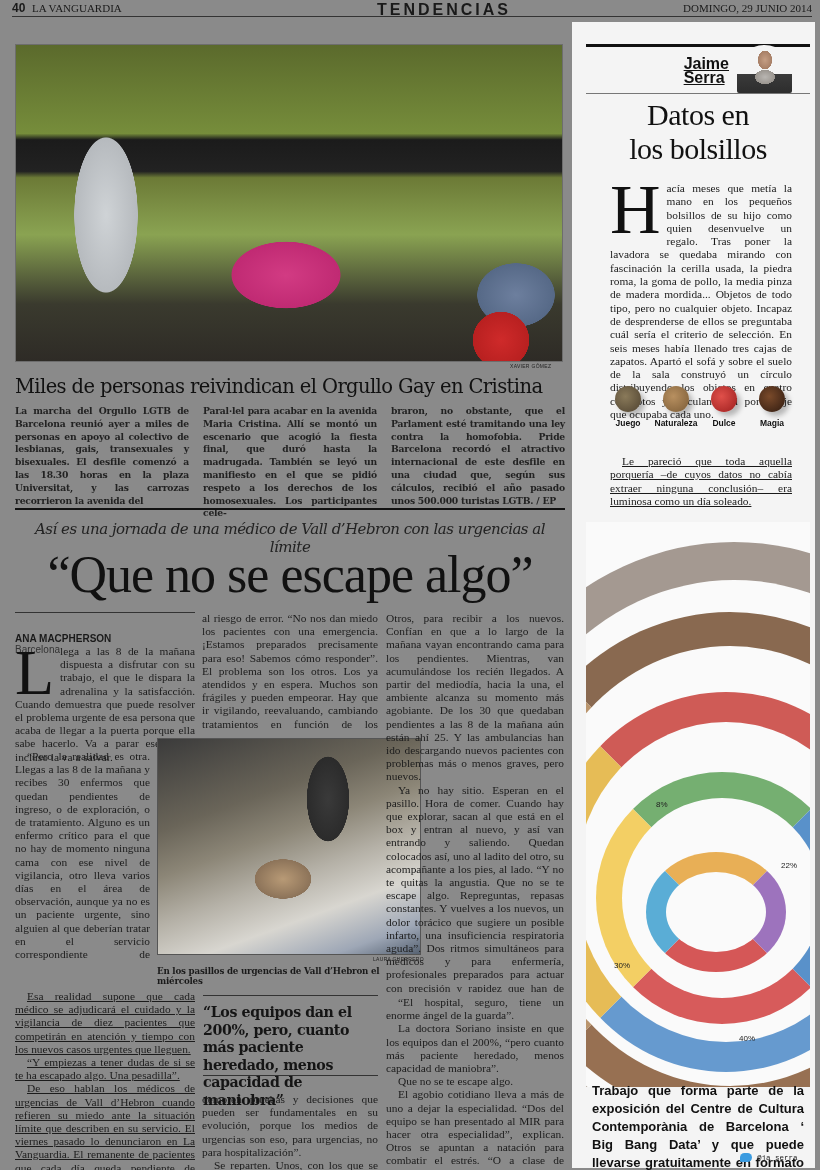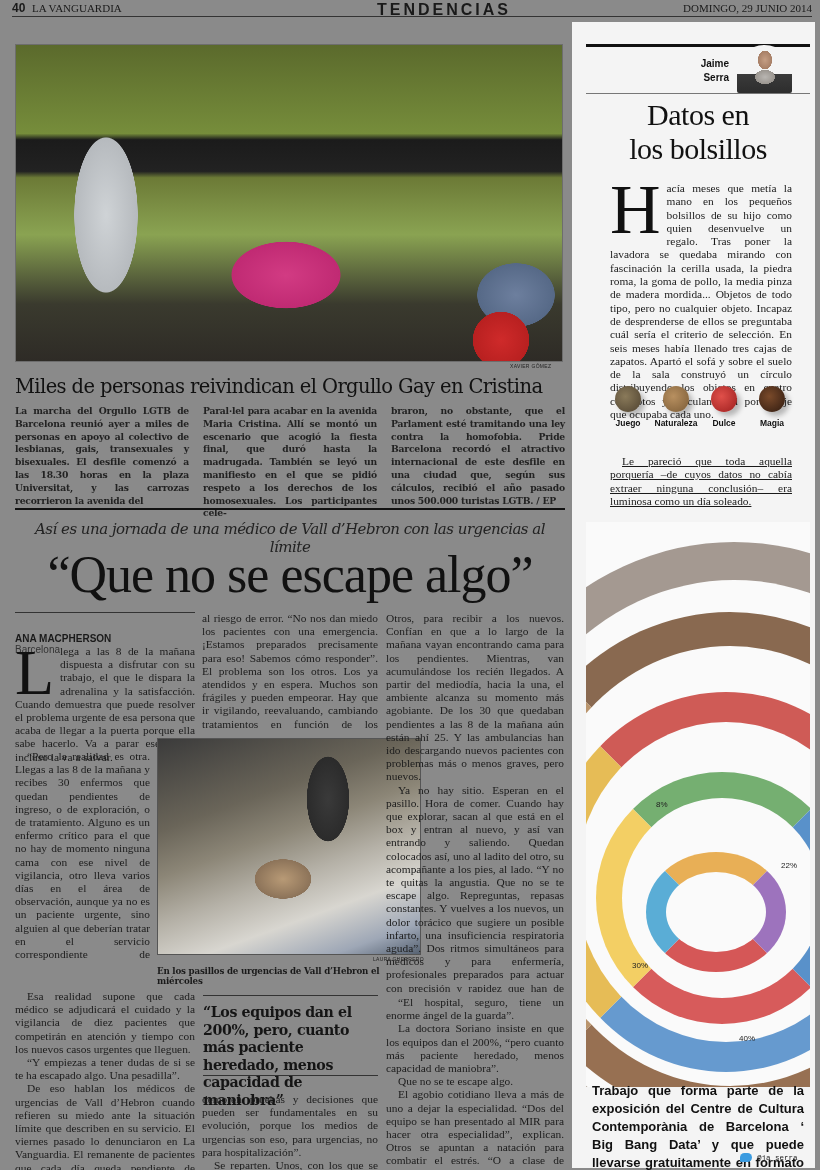--- a/index.html
+++ b/index.html
@@ -36,21 +36,21 @@
   .photo2 { left: 157px; top: 738px; width: 262px; height: 215px; border: 1px solid #555; background:
       radial-gradient(ellipse 30px 60px at 170px 60px, #3a3a3a 0%, #2b2b2b 70%, rgba(0,0,0,0) 71%),
       radial-gradient(ellipse 40px 28px at 125px 140px, #b89a76 0%, #8c7359 70%, rgba(0,0,0,0) 71%),
       linear-gradient(160deg, #3b3b3b 0%, #6a6559 30%, #8c8677 45%, #b4b0a6 60%, #d8d6d0 75%, #9ea7b6 90%, #566272 100%); }
   .caption2 { left: 157px; top: 966px; width: 270px; font-family: "DejaVu Serif", serif; font-weight: bold; font-size: 8.7px; letter-spacing: -0.2px; color: #1a1a1a; }
   .pull { left: 203px; top: 995px; width: 175px; border-top: 1px solid #333; padding-top: 8px; font-family: "DejaVu Serif", serif; font-weight: bold; font-size: 14.2px; line-height: 17.5px; color: #151515; letter-spacing: -0.4px; }
   .pull-rule { left: 203px; top: 1075px; width: 175px; border-top: 1px solid #333; }
   
   .panel { left: 572px; top: 22px; width: 243px; height: 1146px; background: #f4f4f4; }
   .panel-inner { left: 586px; top: 44px; width: 224px; border-top: 3px solid #111; }
-  .author { font-family: "Liberation Sans", sans-serif; font-weight: bold; font-size: 10px; line-height: 14px; text-align: right; color: #111; }
+  .author { font-family: "Liberation Sans", sans-serif; font-weight: bold; font-size: 16px; line-height: 14px; color: #111; text-decoration: underline; }
   .avatar { width: 55px; height: 48px; border-radius: 28px 28px 2px 2px; background:
       radial-gradient(ellipse 10px 13px at 28px 15px, #c59e84 0%, #a77f66 70%, rgba(0,0,0,0) 71%),
       radial-gradient(ellipse 14px 10px at 28px 32px, #b9b6b2 0%, #9a958f 70%, rgba(0,0,0,0) 71%),
       linear-gradient(180deg, #f4f4f4 0%, #f4f4f4 60%, #3a3a3a 61%, #2d2d2d 100%); }
   .ptitle { left: 586px; top: 98px; width: 224px; text-align: center; font-family: "Liberation Serif", serif; font-size: 30px; line-height: 34px; color: #111; letter-spacing: -0.5px; }
   .pbody { font-family: "Liberation Serif", serif; font-size: 11.4px; line-height: 13.3px; text-align: justify; color: #1a1a1a; }
   .dropH { float: left; font-family: "Liberation Serif", serif; font-size: 70px; line-height: 52px; margin: 2px 6px 0 0; color: #111; }
   .objects { left: 605px; top: 386px; width: 190px; display: flex; justify-content: space-between; }
   .obj { display: flex; flex-direction: column; align-items: center; width: 46px; }
   .obj .pic { width: 26px; height: 26px; border-radius: 50%; margin-bottom: 6px; box-shadow: 4px 4px 5px rgba(0,0,0,0.25); }
@@ -90,21 +90,21 @@
 </div>
 
 <div class="abs col" style="left:15px; top:645px; width:180px;">
   <p class="noind"><span class="dropL">L</span><span>lega a las 8 de la mañana dispuesta a disfrutar con su trabajo, el que le dispara la adrenalina y la satisfacción. Cuando demuestra que puede resolver el problema urgente de esa persona que acaba de llegar a la puerta porque ella sabe hacerlo. Va a parar ese golpe, incluso la va a salvar.</span></p>
 </div>
 
 <div class="abs col" style="left:15px; top:750px; width:135px; height:212px; overflow:hidden;">
   <p>“Pero la realidad es otra. Llegas a las 8 de la mañana y recibes 30 enfermos que quedan pendientes de ingreso, o de exploración, o de tratamiento. Alguno es un enfermo crítico para el que no hay de momento ninguna cama con ese nivel de vigilancia, otro lleva varios días en el área de observación, aunque ya no es un paciente urgente, sino alguien al que deberían tratar en el servicio correspondiente de hospitalización, con sus especialistas y un plan de tratamiento adecuado, no de urgencias”. Lo relata Teresa Soriano, 42 años, diez como adjunta del servicio de urgencias de Vall d’Hebron, cinco de residente en ese servicio.</p>
 </div>
 
-<div class="abs col" style="left:15px; top:990px; width:180px; height:180px; overflow:hidden;">
+<div class="abs col" style="left:15px; top:990px; width:180px; height:180px; overflow:hidden;text-decoration:underline;">
   <p>Esa realidad supone que cada médico se adjudicará el cuidado y la vigilancia de diez pacientes que competirán en atención y tiempo con los nuevos casos urgentes que lleguen.</p>
   <p>“Y empiezas a tener dudas de si se te ha escapado algo. Una pesadilla”.</p>
   <p>De eso hablan los médicos de urgencias de Vall d’Hebron cuando refieren su miedo ante la situación límite que describen en su servicio. El viernes pasado lo denunciaron en La Vanguardia. El remanente de pacientes que cada día queda pendiente de ingreso sume a los equipos en una sobrecarga que les lleva</p>
 </div>
 
 <div class="abs col" style="left:202px; top:612px; width:176px; height:122px; overflow:hidden;">
   <p class="noind">al riesgo de error. “No nos dan miedo los pacientes con una emergencia. ¡Estamos preparados precisamente para eso! Sabemos cómo responder”. El problema son los otros. Los ya atendidos y en espera. Muchos son frágiles y pueden empeorar. Hay que ir vigilando, reevaluando, cambiando tratamientos en función de los cambios detectados, pidiendo nuevos análisis. “Y quizá se</p>
 </div>
 
 <div class="abs photo2"></div>
@@ -171,21 +171,21 @@
 </div>
 
 <div class="abs spiral">
   <div class="ring" style="left:-140px; top:20px; width:500px; height:560px; border-width:38px; border-color:#9b8f86 #c6bfb8 #a7998a #c9c1b7; opacity:.9;"></div>
   <div class="ring" style="left:-90px; top:90px; width:400px; height:440px; border-width:34px; border-color:#7d5a3e #a0683c #8d6240 #b48b5e; opacity:.9;"></div>
   <div class="ring" style="left:-40px; top:170px; width:300px; height:320px; border-width:30px; border-color:#c8403a #d86b4a #4d8ac8 #e3b23a; opacity:.85;"></div>
   <div class="ring" style="left:10px; top:250px; width:200px; height:200px; border-width:26px; border-color:#5ea25a #3d7fc2 #d24040 #f2c84a; opacity:.85;"></div>
   <div class="ring" style="left:60px; top:330px; width:100px; height:80px; border-width:20px; border-color:#e6a33a #8d5cb3 #cf3b3b #3fa0d0; opacity:.85;"></div>
   <span class="pct" style="left:70px; top:278px;">8%</span>
   <span class="pct" style="left:195px; top:330px;margin-top:9px;">22%</span>
-  <span class="pct" style="left:46px; top:439px;">30%</span>
+  <span class="pct" style="left:28px; top:439px;">30%</span>
   <span class="pct" style="left:153px; top:512px;">40%</span>
 </div>
 
 <div class="abs pcap">Trabajo que forma parte de la exposición del Centre de Cultura Contemporània de Barcelona ‘ Big Bang Data’ y que puede llevarse gratuitamente en formato póster. El original se encuentra expuesto en el Museu d’Art Jaume Morera de Lleida</div>
 <div class="abs twit">
   <span class="bird"></span>
   <span>@ja_serra</span>
 </div>
 
 </body></html>

